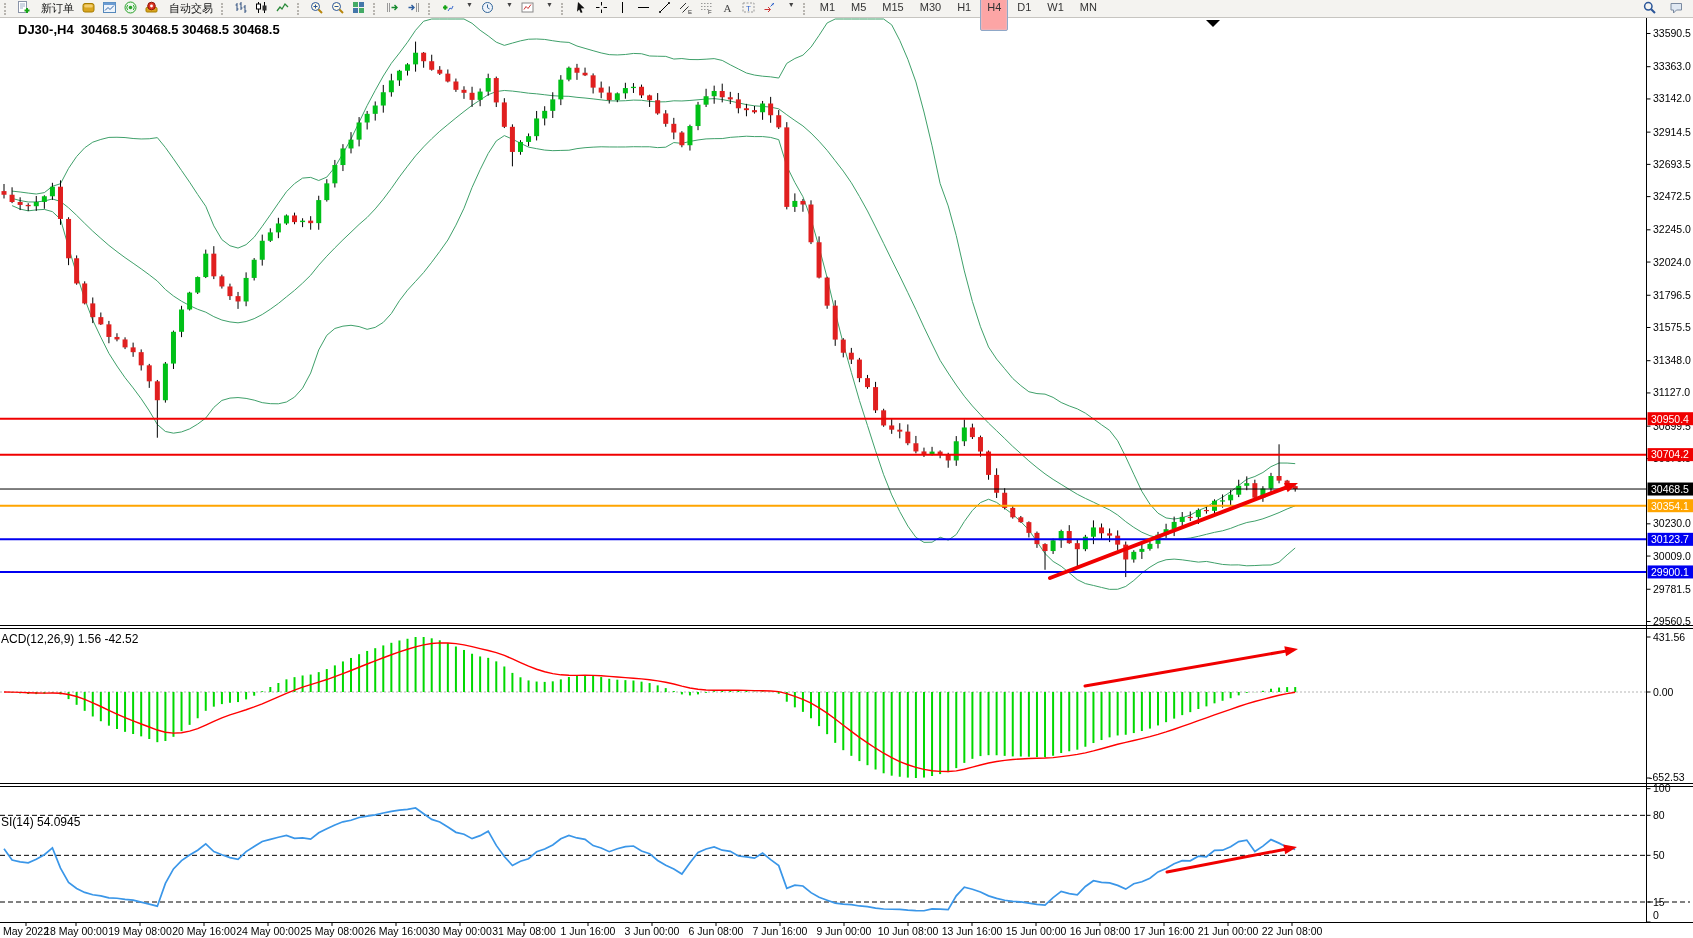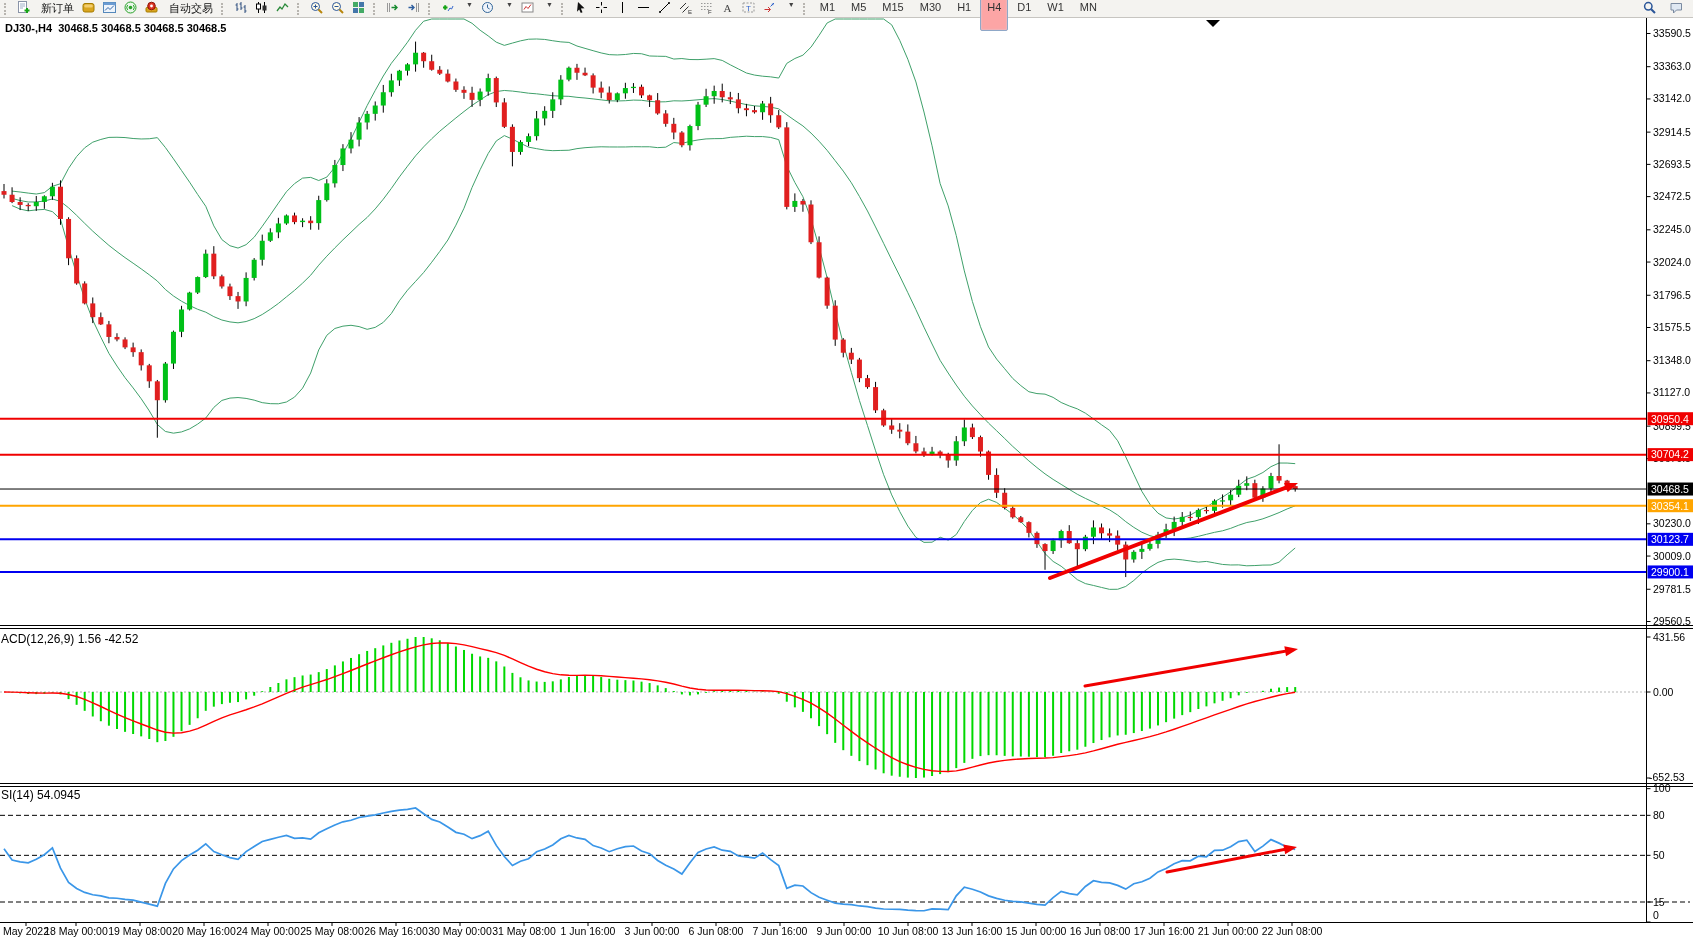--- a/index.html
+++ b/index.html
@@ -10,24 +10,24 @@
   .tbtn{display:inline-flex;align-items:flex-start;height:15px;padding:14px 2px;margin:0 1px;border:1px solid transparent;
     border-radius:2px;gap:11px;flex:0 0 auto;cursor:default;position:relative}
   .tbtn.active{background:#fca5a5;border-color:#8fa8c8;box-shadow:inset 0 0 2px #cdd8e8}
   .tbtn svg{display:block}
   .tlab{font-size:11px;color:#111}
   .tf{padding:0 4px;color:#333}
   .caret{font-size:7px;color:#444;margin-left:1px}
   .tright{margin-left:auto;display:flex;align-items:center;padding-right:6px;gap:6px}
   .badge{position:absolute;top:-2px;right:-5px;background:#e03020;color:#fff;border-radius:50%;
     width:11px;height:11px;font-size:8px;line-height:11px;text-align:center;font-weight:bold}
-  .hdr{position:absolute;left:5px;top:22px;font-size:11px;font-weight:bold;color:#000;z-index:5;white-space:pre}
+  .hdr{position:absolute;left:18px;top:22px;font-size:13px;font-weight:bold;color:#000;z-index:5;white-space:pre}
   .ilabel{position:absolute;left:1px;font-size:12px;color:#000;z-index:5;white-space:pre}
   #macdlab{top:632px}
-  #rsilab{top:788px}
+  #rsilab{top:815px}
   #chart{position:absolute;left:0;top:0;z-index:1}
 </style>
 </head>
 <body>
 
 <div id="toolbar">
     <span class="tgrip"></span>
     <span class="tbtn">
       <span>
         <svg width="13" height="13" viewBox="0 0 13 13">

